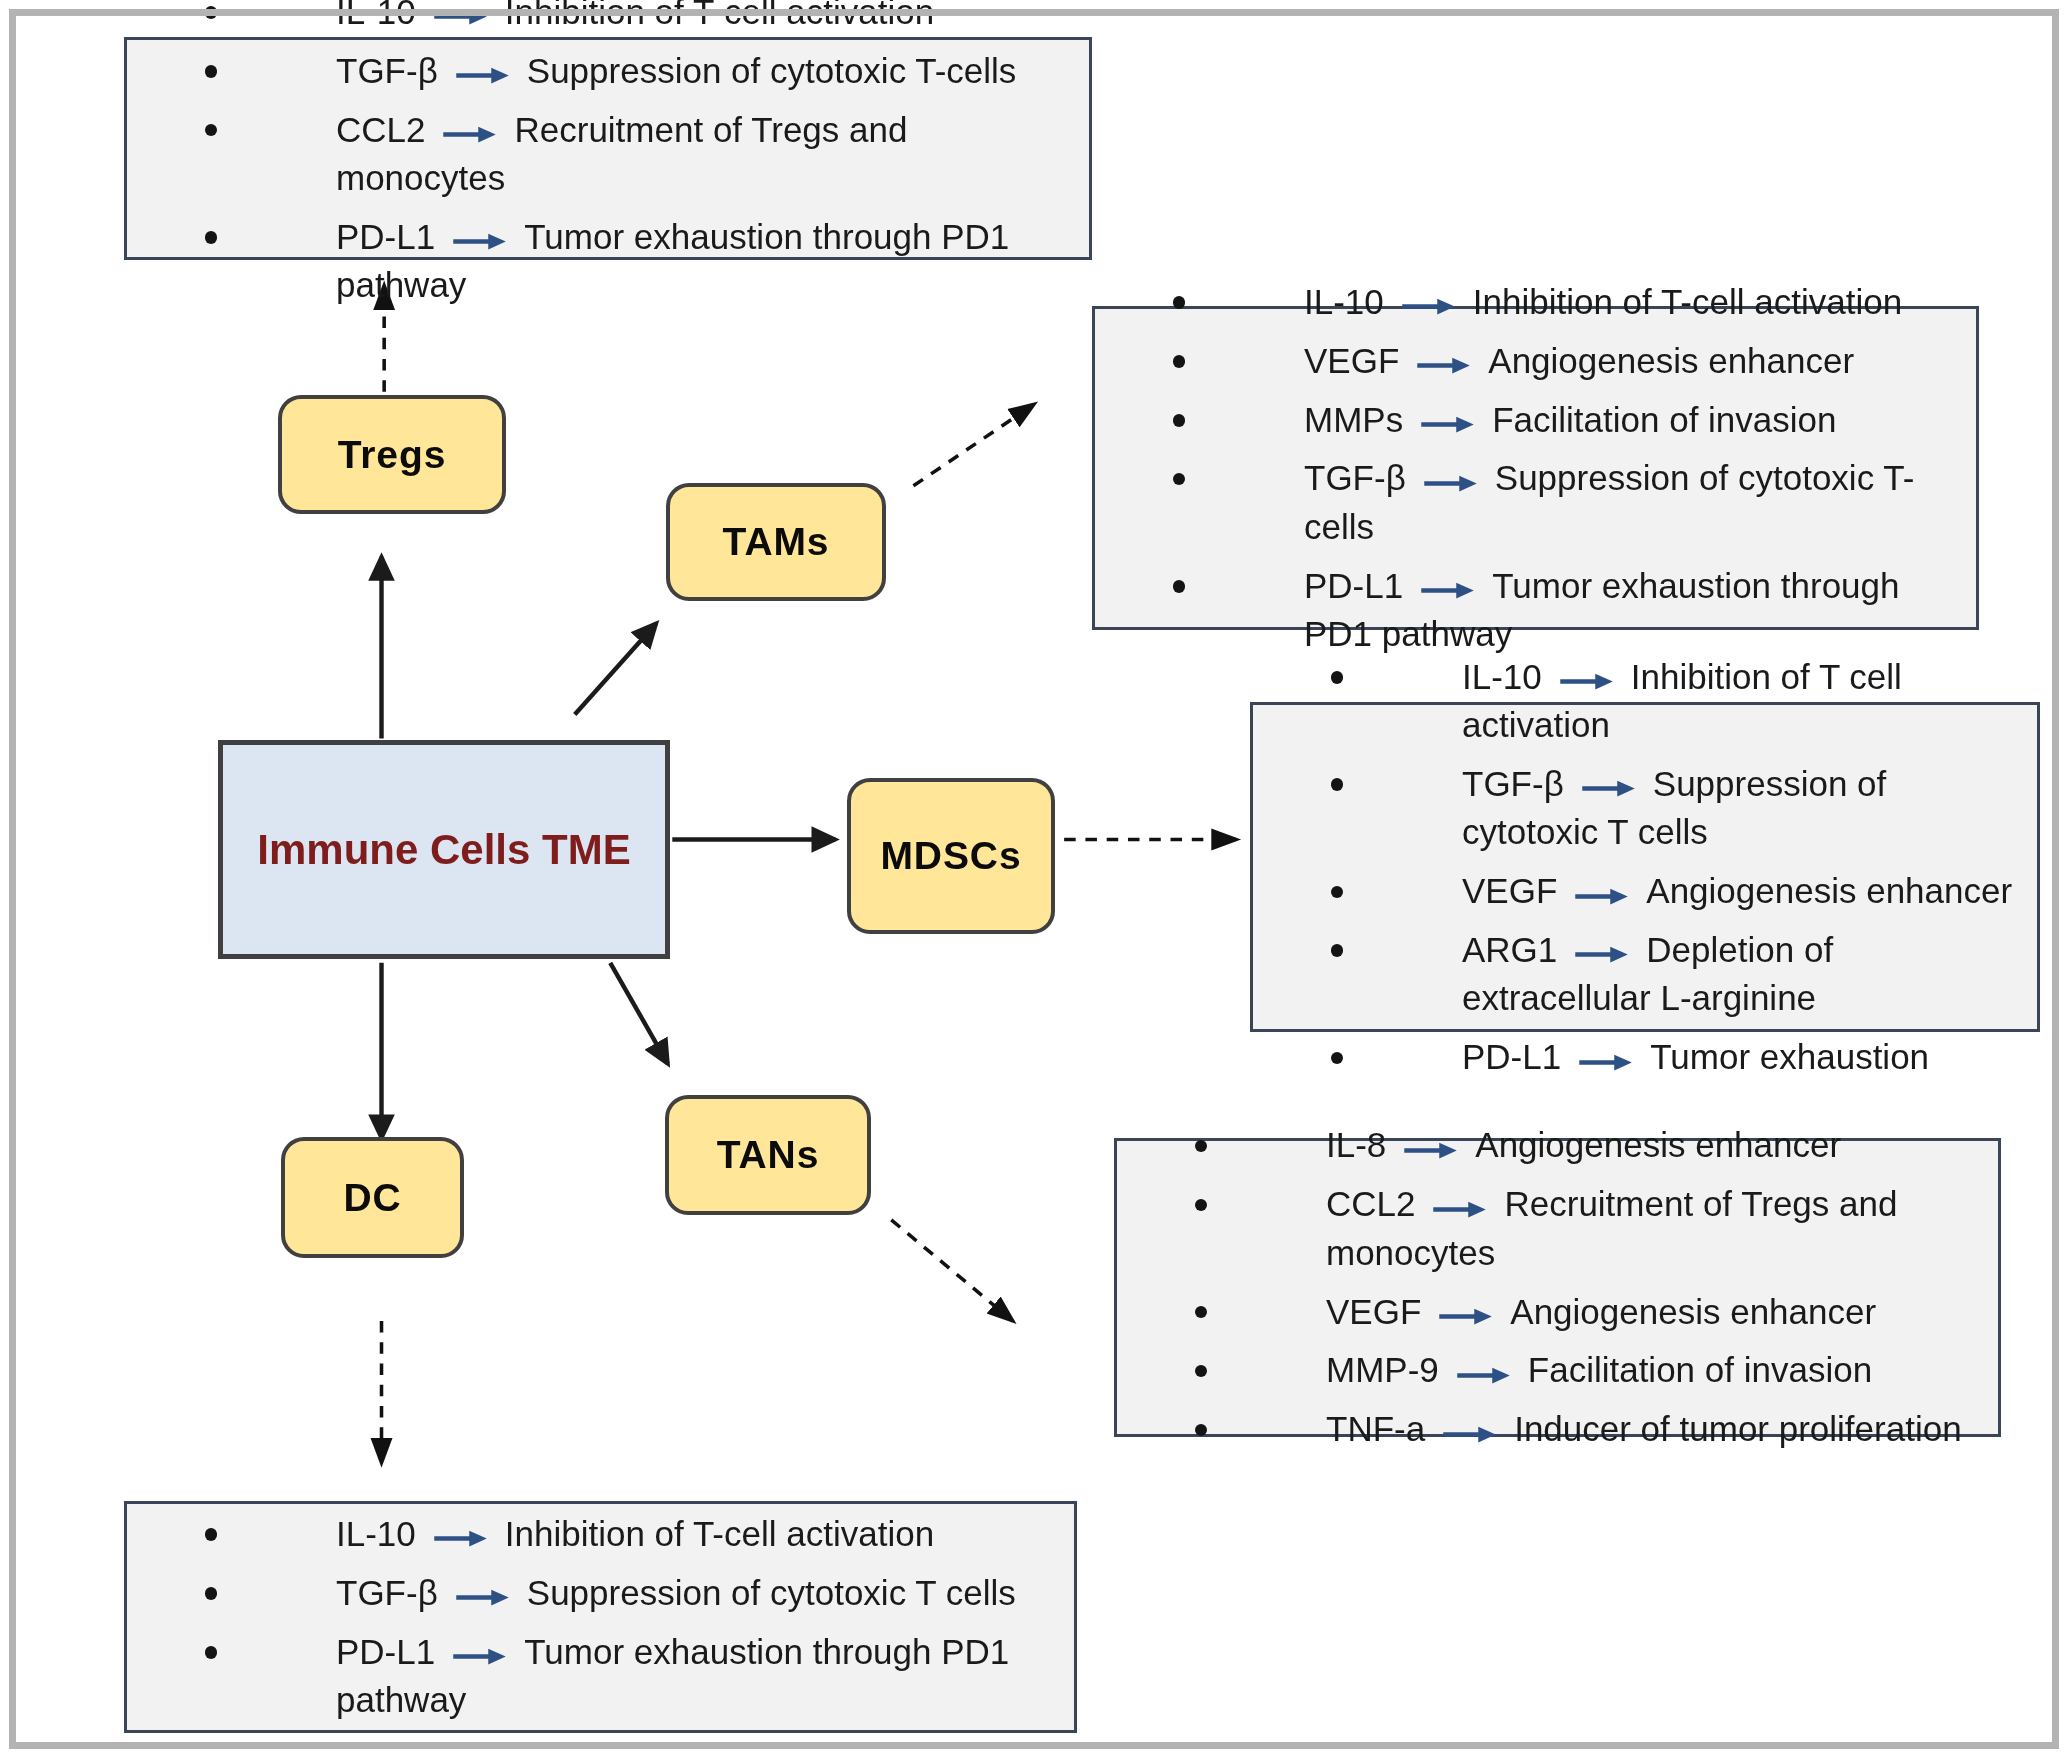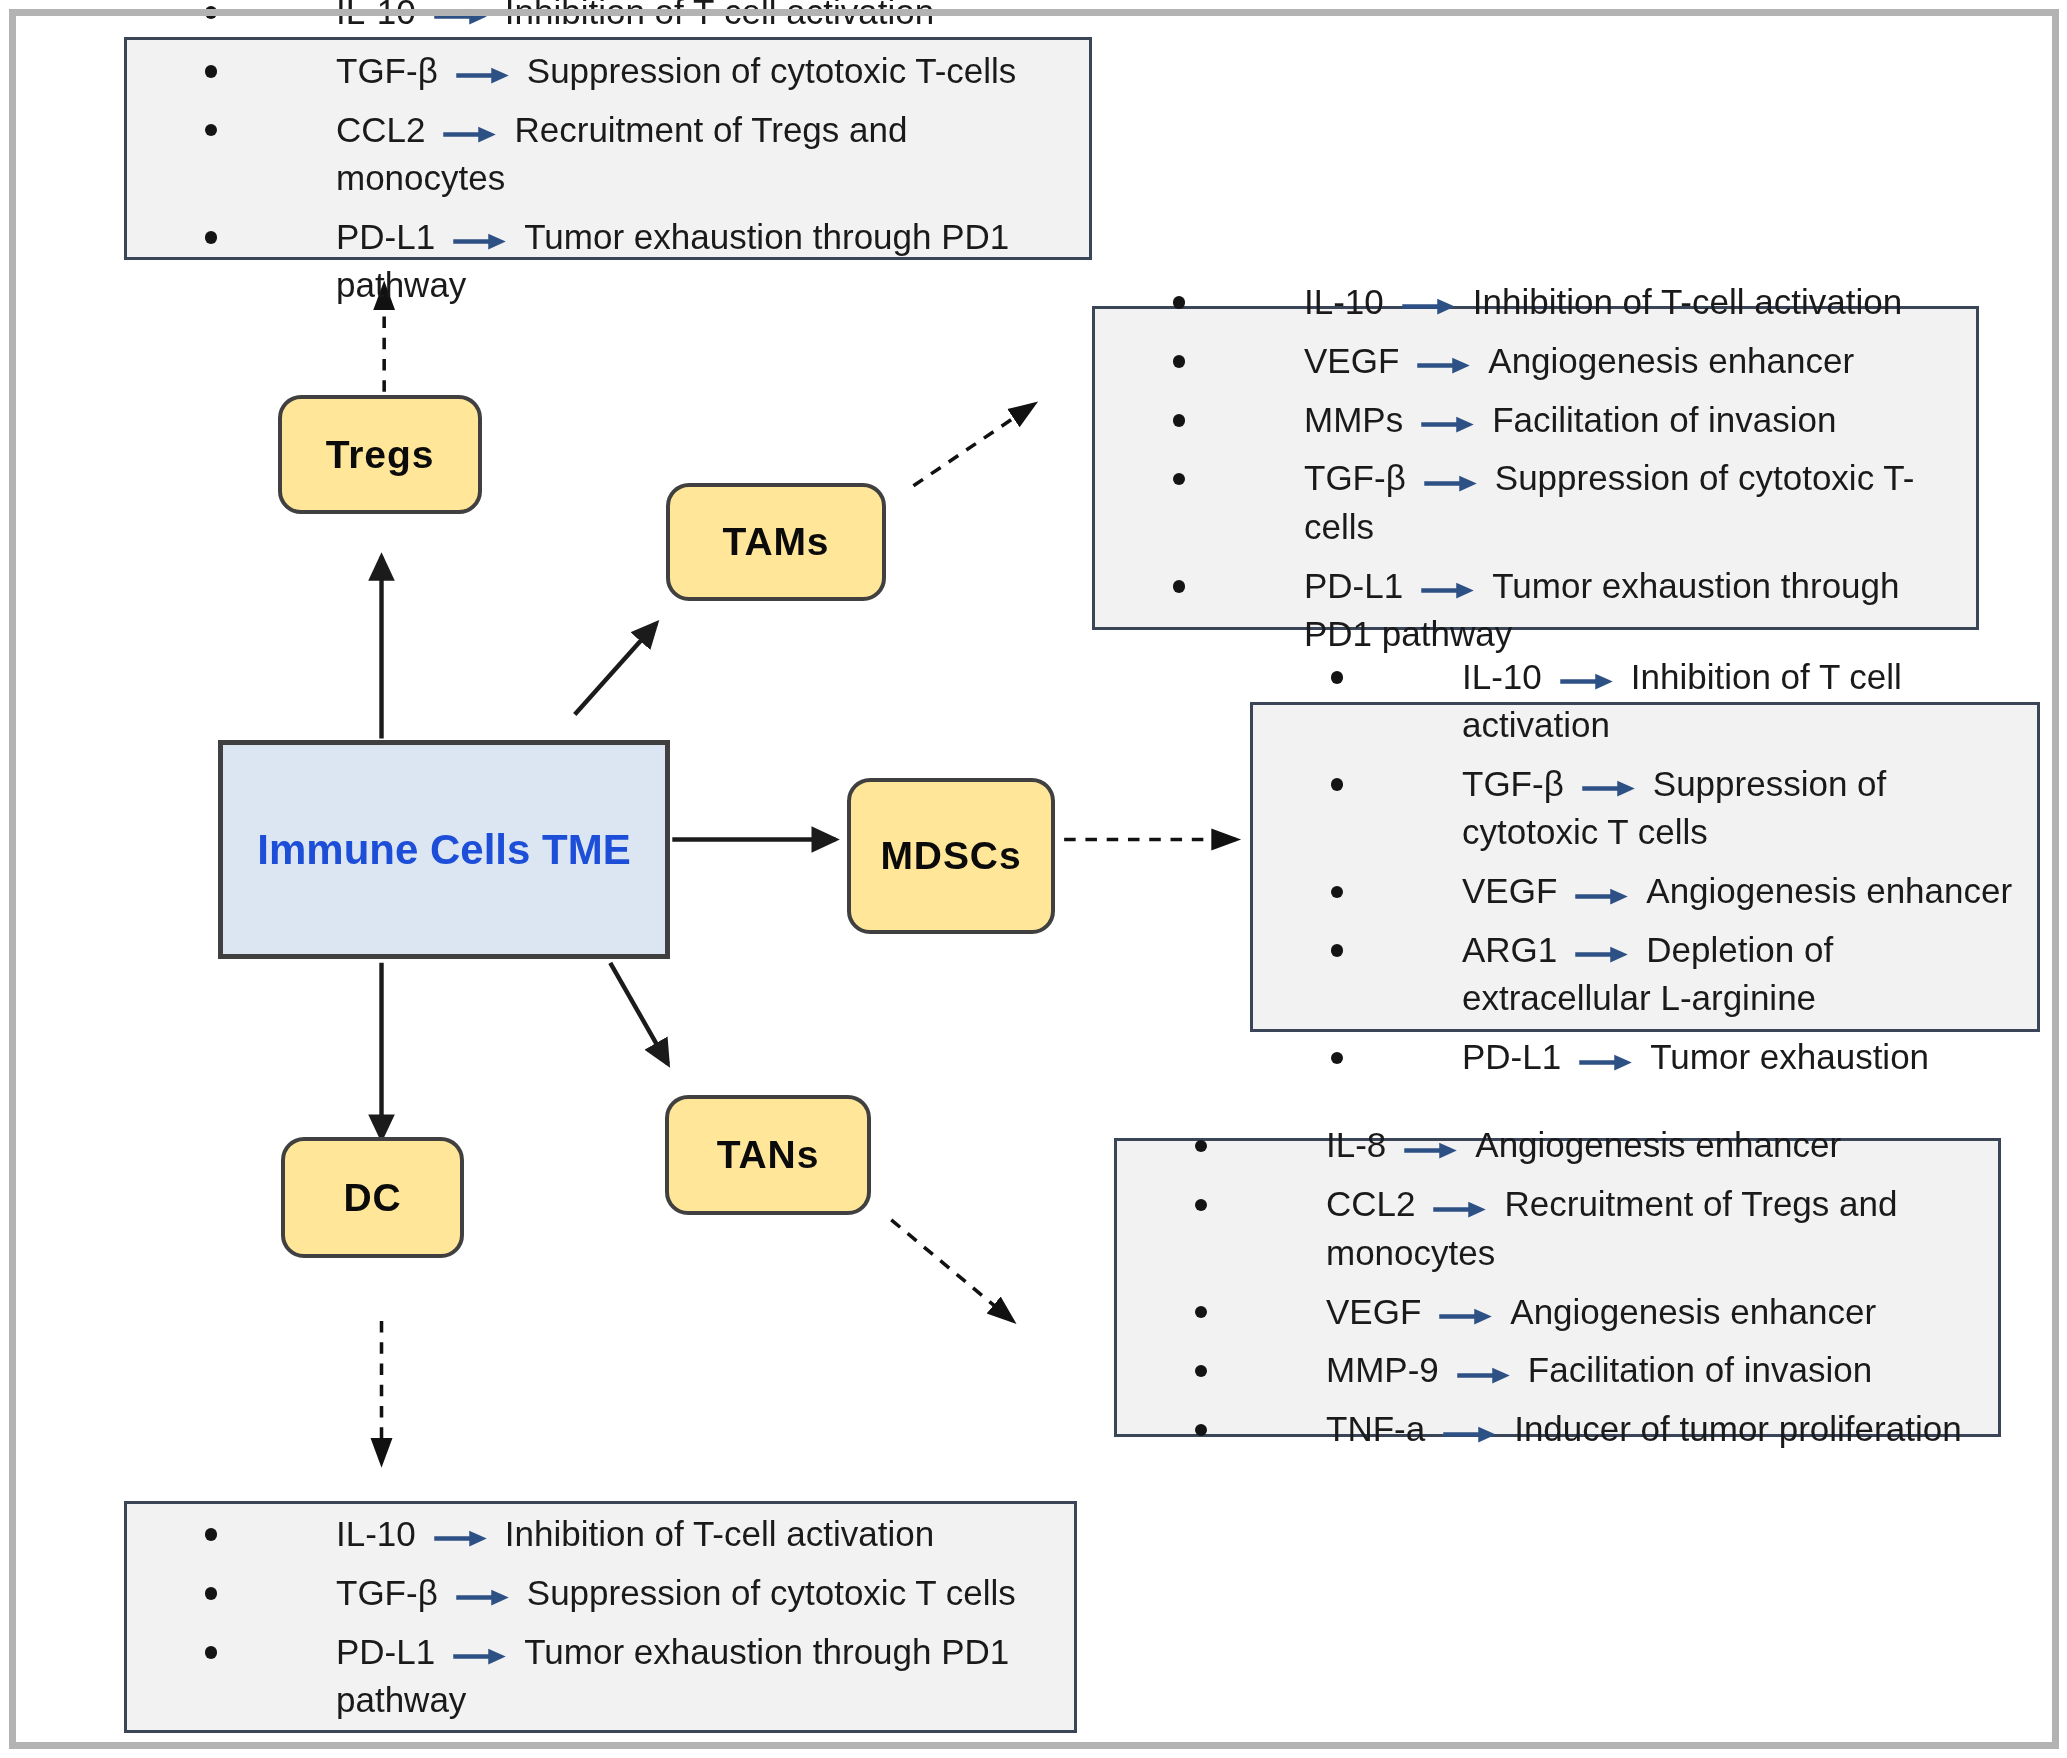--- a/index.html
+++ b/index.html
@@ -20,30 +20,30 @@
   .item{display:flex;align-items:flex-start;gap:41px;}
   .bullet-col{flex:0 0 168px;display:flex;justify-content:center;}
   .bullet{width:12.4px;height:12.4px;border-radius:50%;background:#141414;margin-top:18.6px;}
   .content{flex:1 1 auto;padding-right:23px;}
   .factor{white-space:nowrap;}
   .inline-arrow{vertical-align:-3.5px;margin:0 16px;}
 
   .node{position:absolute;background:#ffe699;border:4.4px solid #404040;border-radius:23px;
         box-sizing:border-box;display:flex;align-items:center;justify-content:center;
         font-weight:bold;font-size:39px;color:#0b0b0b;letter-spacing:0.9px;}
-  #node-tregs{left:278px;top:395px;width:204px;height:119px;}
+  #node-tregs{left:278px;top:395px;width:228px;height:119px;}
   #node-tams{left:666px;top:483px;width:220px;height:118px;}
   #node-mdscs{left:847px;top:778px;width:208px;height:156px;}
   #node-tans{left:665px;top:1095px;width:206px;height:120px;}
   #node-dc{left:281px;top:1137px;width:183px;height:121px;}
 
   #center-node{position:absolute;left:218px;top:740px;width:452px;height:219px;
         background:#dce6f2;border:5.3px solid #404040;box-sizing:border-box;
         display:flex;align-items:center;justify-content:center;
-        font-weight:bold;font-size:42px;color:#1d4ed8;}
+        font-weight:bold;font-size:42px;color:#7f1d1d;}
 </style>
 </head>
 <body>
 
 <div id="canvas">
 
   <svg id="connectors" viewBox="0 0 2332 1983" xmlns="http://www.w3.org/2000/svg">
     <defs>
       <marker id="head-solid" markerWidth="7" markerHeight="7" refX="5.4" refY="3" orient="auto">
         <path d="M0,0 L6.4,3 L0,6 Z" fill="#1b1b1b"></path>

